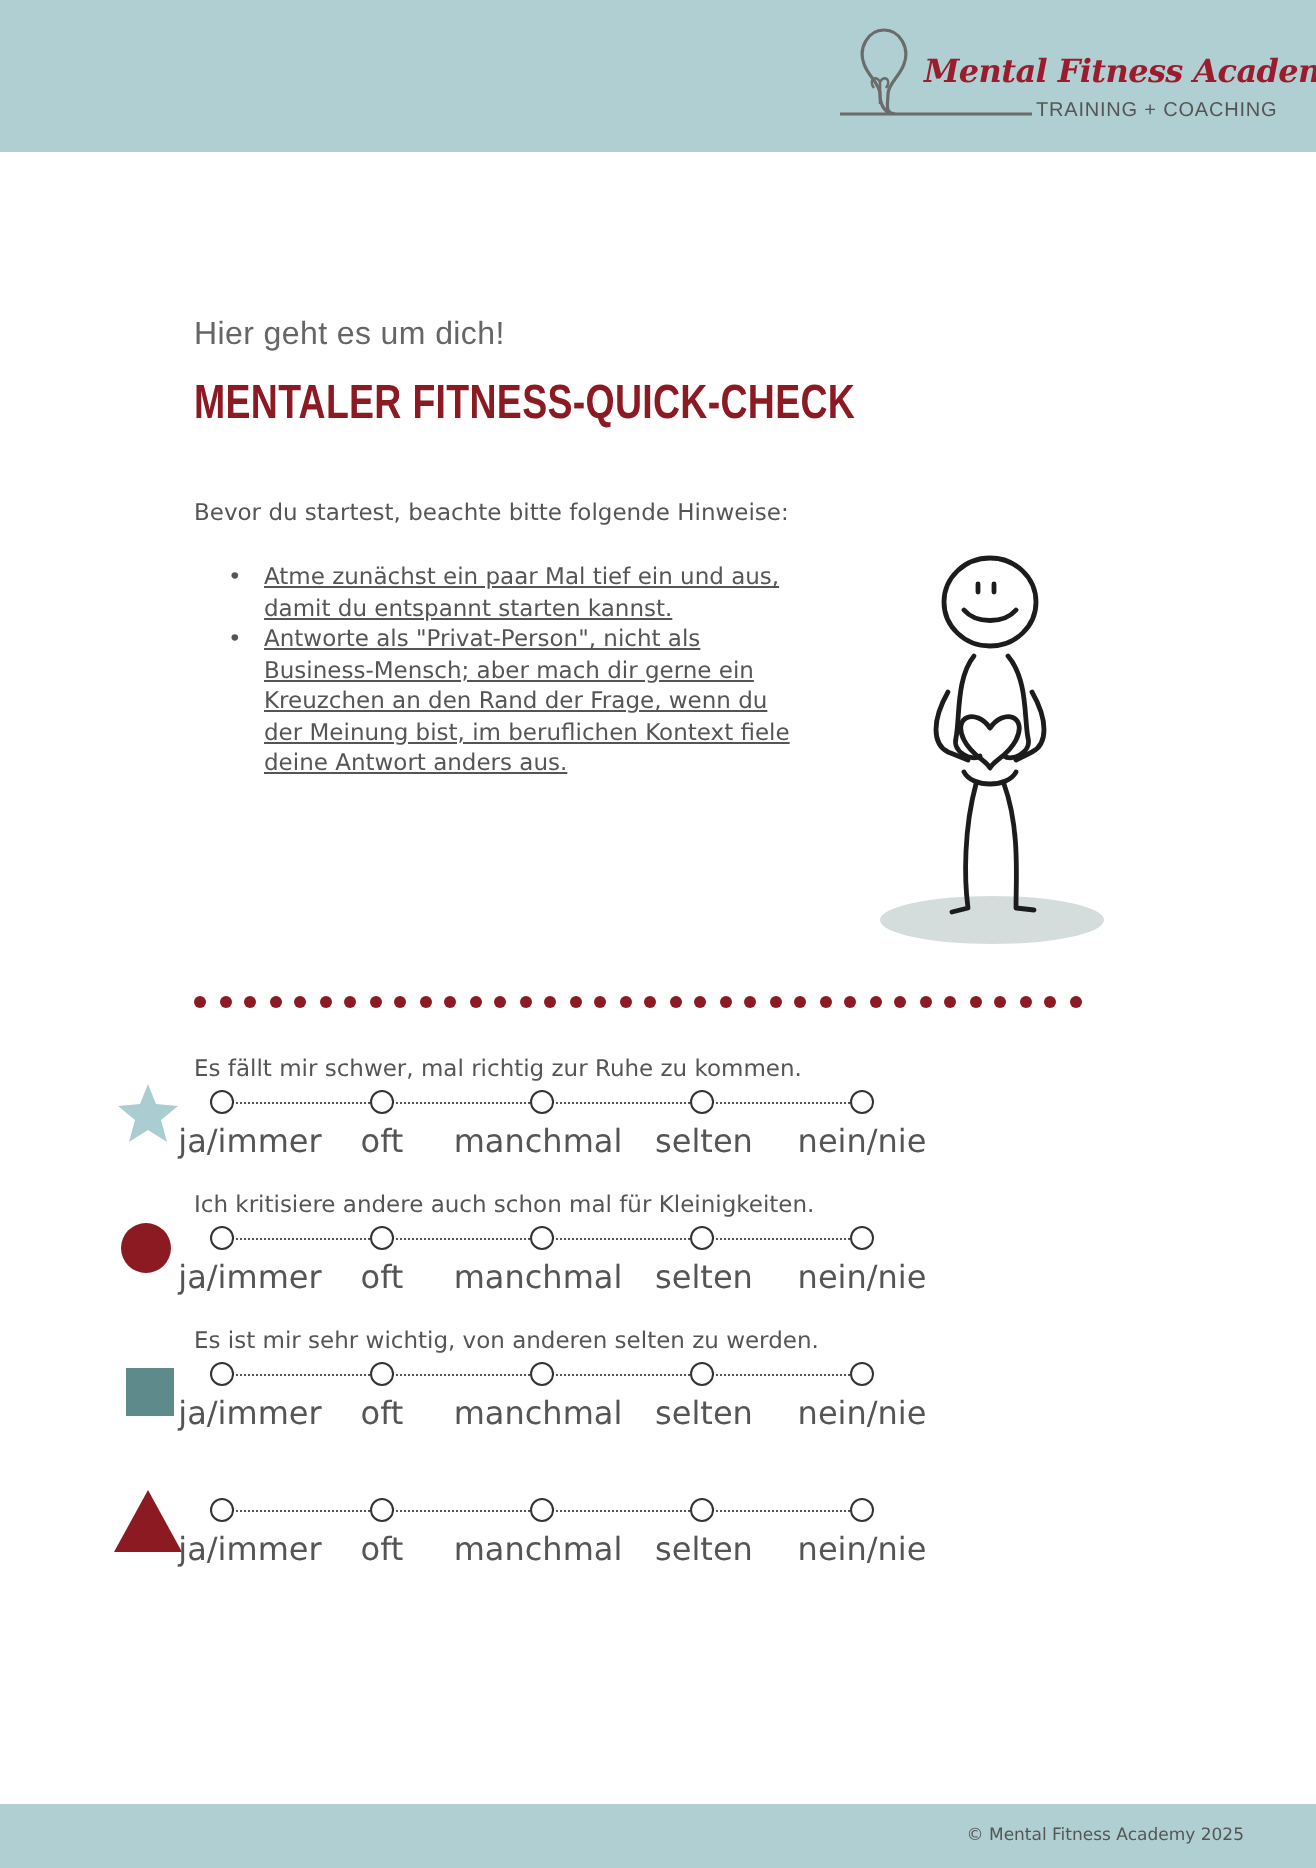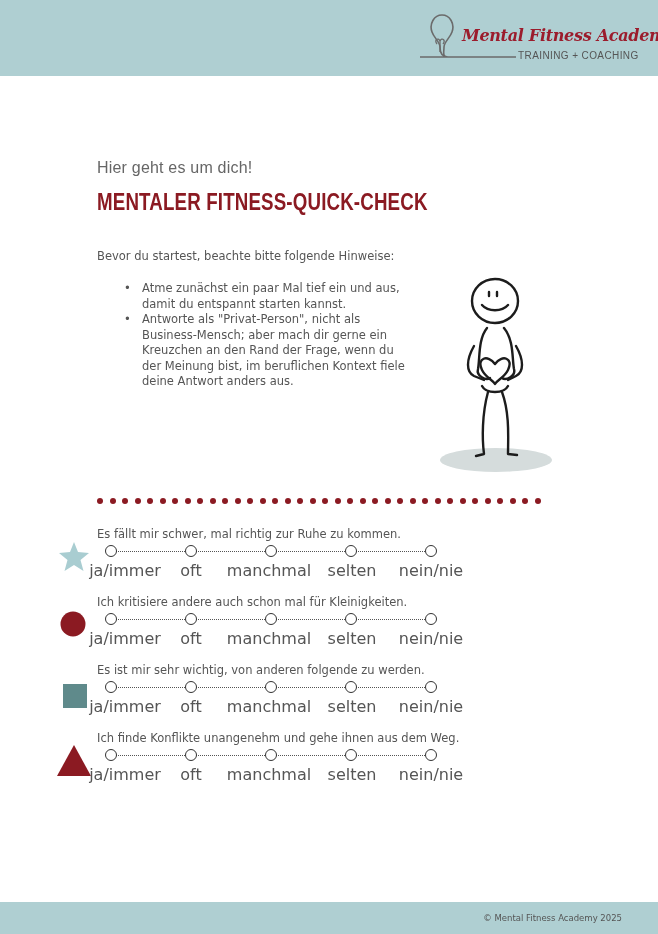--- a/index.html
+++ b/index.html
@@ -9,21 +9,21 @@
     .header-band { position: absolute; left: 0; top: 0; width: 658px; height: 76px; background: #afcfd2; }
     .logo { position: absolute; left: 420px; top: 12px; width: 210px; height: 52px; }
     .logo svg.bulb { position: absolute; left: 0; top: 0; }
     .logo-title { position: absolute; left: 42px; top: 14px; font-family: "DejaVu Serif", serif; font-style: italic; font-weight: bold; font-size: 16px; color: #9b1c2c; letter-spacing: -0.3px; white-space: nowrap; }
     .logo-sub { position: absolute; left: 98px; top: 38px; font-family: "Liberation Sans", sans-serif; font-size: 10px; color: #555; letter-spacing: 0.4px; white-space: nowrap; }
 
     .kicker { position: absolute; left: 97px; top: 159px; font-family: Liberation Sans, sans-serif; font-size: 16px; color: #666; font-weight: normal; letter-spacing: 0.2px; }
     .title { position: absolute; left: 97px; top: 188px; font-family: "Liberation Sans", sans-serif; font-weight: bold; font-size: 24px; color: #8b1a22; transform: scaleX(0.78); transform-origin: left top; letter-spacing: 0.2px; white-space: nowrap; }
 
     .intro { position: absolute; left: 97px; top: 249px; font-size: 11.5px; color: #555; }
-    .hints { position: absolute; left: 124px; top: 281px; width: 290px; font-size: 11.5px; line-height: 15.5px; color: #555; list-style: none; }
+    .hints { position: absolute; left: 114px; top: 281px; width: 290px; font-size: 11.5px; line-height: 15.5px; color: #555; list-style: none; text-decoration: underline; }
     .hints li { position: relative; padding-left: 18px; }
     .hints li::before { content: "•"; position: absolute; left: 0; top: 0; color: #555; }
 
     .figure { position: absolute; left: 438px; top: 274px; width: 118px; height: 200px; }
 
     .dots { position: absolute; left: 97px; top: 498px; width: 444px; height: 8px; display: flex; justify-content: space-between; }
     .dots span { width: 6px; height: 6px; border-radius: 50%; background: #8b1a22; display: block; }
 
     .question { position: absolute; left: 0; width: 658px; height: 60px; }
     .q-text { position: absolute; left: 97px; top: 0; font-size: 11.5px; color: #555; white-space: nowrap; }
@@ -157,21 +157,21 @@
     <span style="left:269px;">manchmal</span>
     <span style="left:352px;">selten</span>
     <span style="left:431px;">nein/nie</span>
   </div>
 </div>
 
 <div class="question" style="top:663px;">
   <svg class="q-marker" style="left:63px; top:21px;" width="24" height="24" viewBox="0 0 24 24">
     <rect x="0" y="0" width="24" height="24" fill="#5f8a8b"></rect>
   </svg>
-  <div class="q-text">Es ist mir sehr wichtig, von anderen folgende zu werden.</div>
+  <div class="q-text">Es ist mir sehr wichtig, von anderen selten zu werden.</div>
   <div class="scale">
     <div class="scale-line"></div>
     <div class="radio" style="left:0px;"></div>
     <div class="radio" style="left:80px;"></div>
     <div class="radio" style="left:160px;"></div>
     <div class="radio" style="left:240px;"></div>
     <div class="radio" style="left:320px;"></div>
   </div>
   <div class="scale-labels">
     <span style="left:125px;">ja/immer</span>
@@ -179,21 +179,20 @@
     <span style="left:269px;">manchmal</span>
     <span style="left:352px;">selten</span>
     <span style="left:431px;">nein/nie</span>
   </div>
 </div>
 
 <div class="question" style="top:731px;">
   <svg class="q-marker" style="left:56px; top:14px;" width="36" height="32" viewBox="0 0 36 32">
     <polygon points="18,0 35,31 1,31" fill="#8b1a22"></polygon>
   </svg>
-  <div class="q-text">Ich finde Konflikte unangenehm und gehe ihnen aus dem Weg.</div>
   <div class="scale">
     <div class="scale-line"></div>
     <div class="radio" style="left:0px;"></div>
     <div class="radio" style="left:80px;"></div>
     <div class="radio" style="left:160px;"></div>
     <div class="radio" style="left:240px;"></div>
     <div class="radio" style="left:320px;"></div>
   </div>
   <div class="scale-labels">
     <span style="left:125px;">ja/immer</span>

